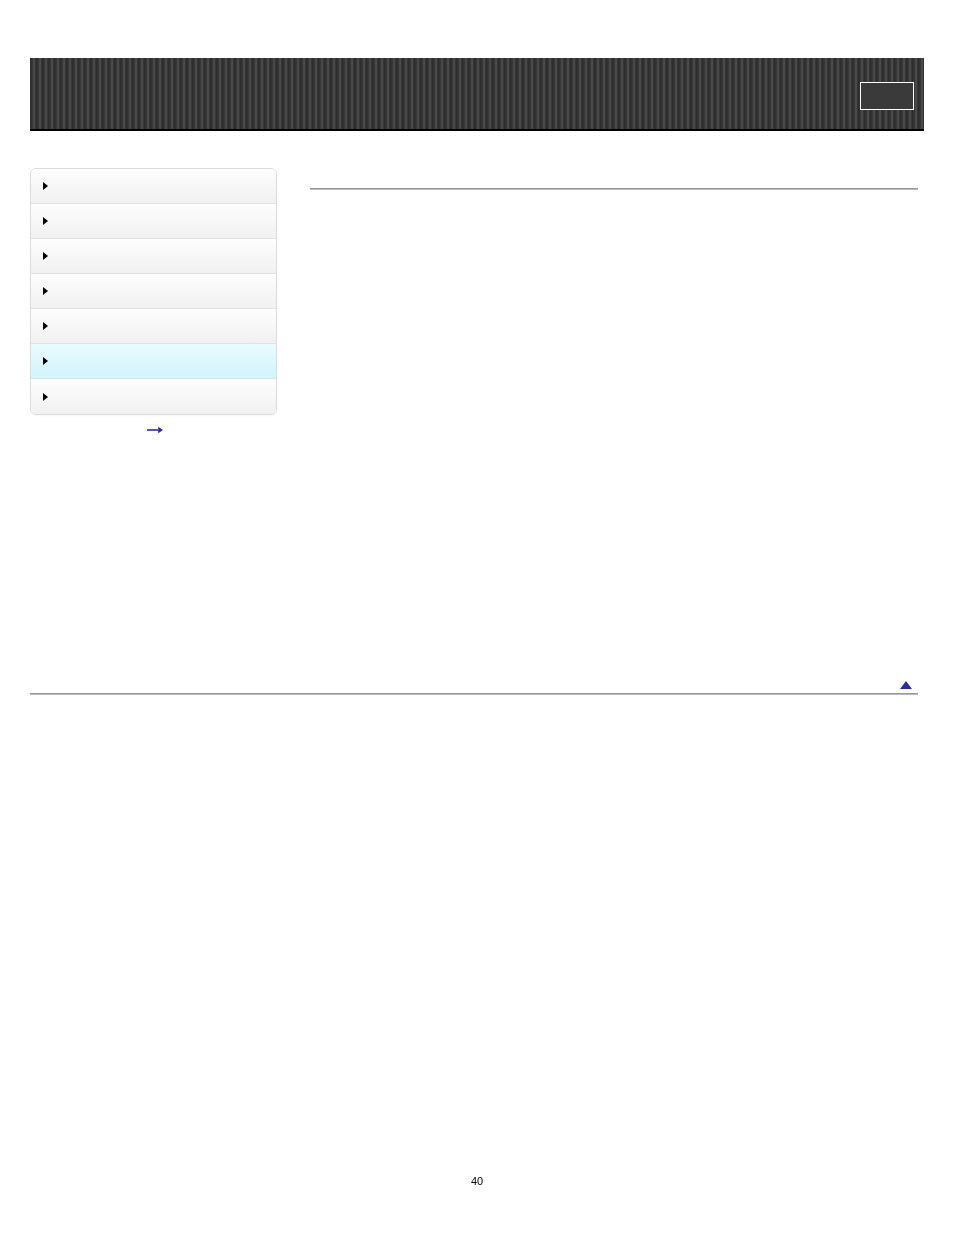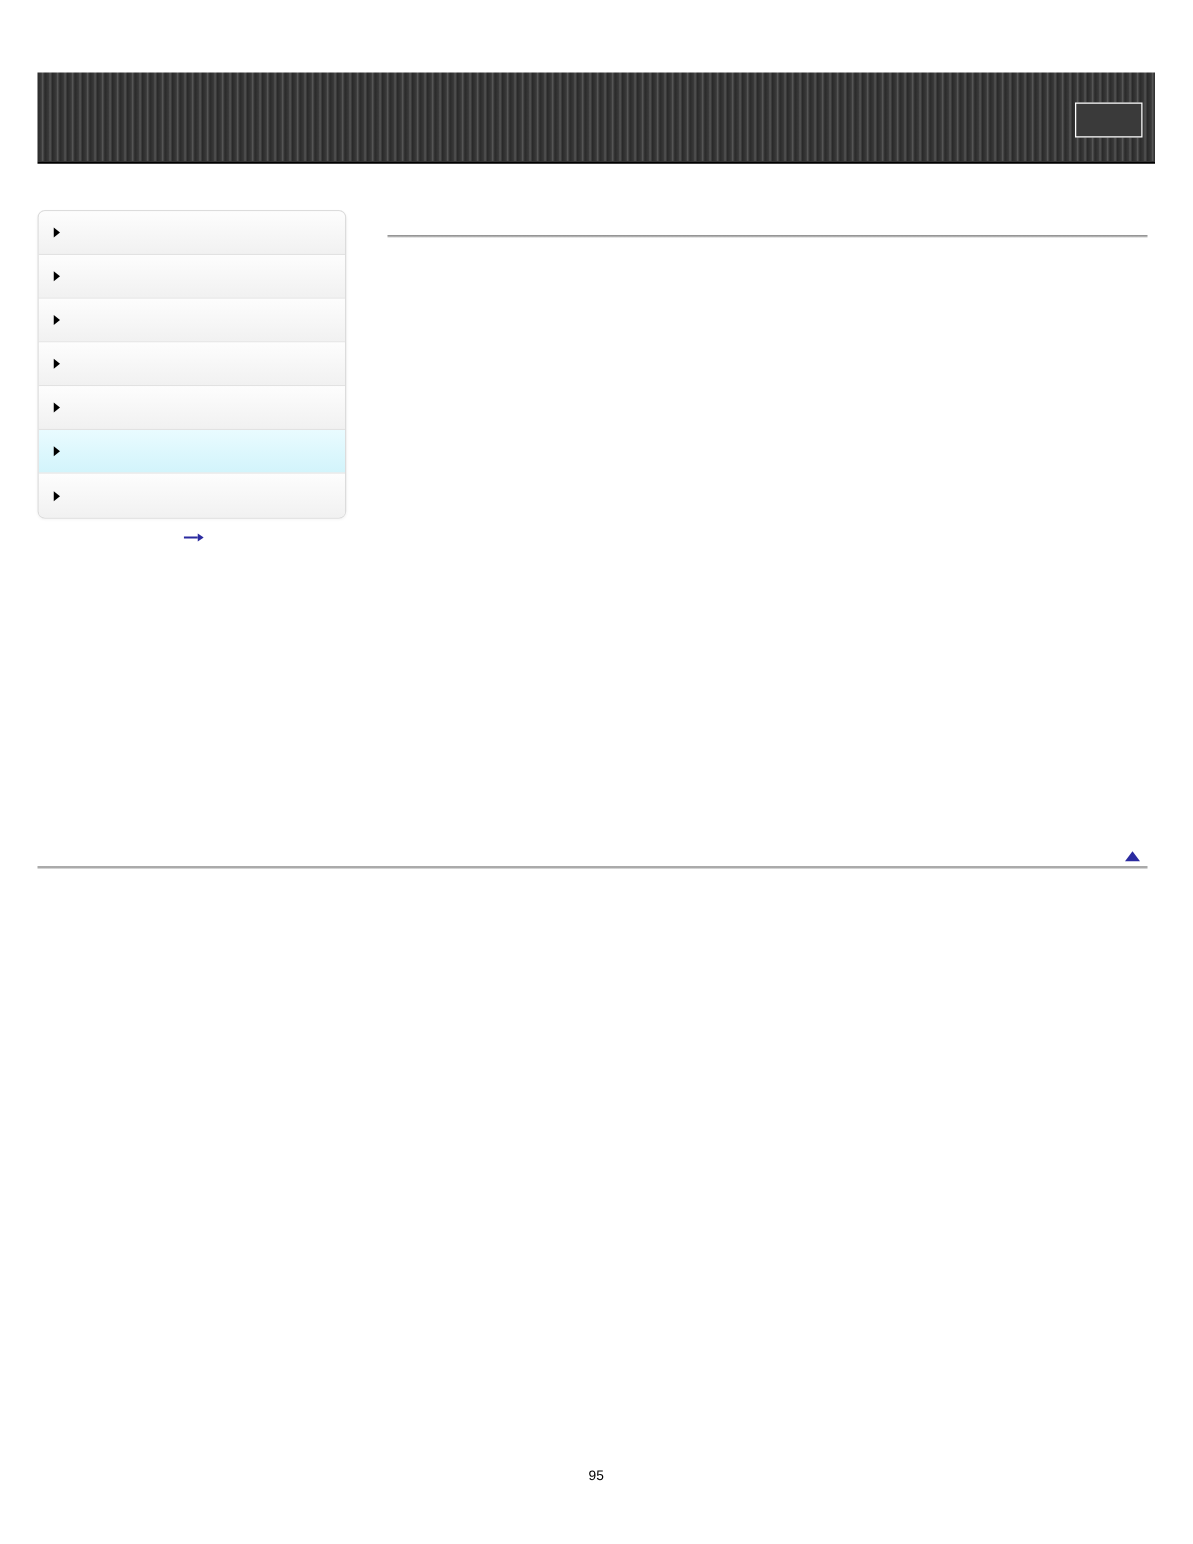--- a/index.html
+++ b/index.html
@@ -224,13 +224,13 @@
 </div>
 
 <div class="footer-bar">
   <div class="top-link">
     <div class="top-tri"></div>
     <span class="txt"></span>
   </div>
   <div class="footer-rule"></div>
 </div>
 
-<div class="page-number">95</div>
+<div class="page-number">40</div>
 
 </body></html>

